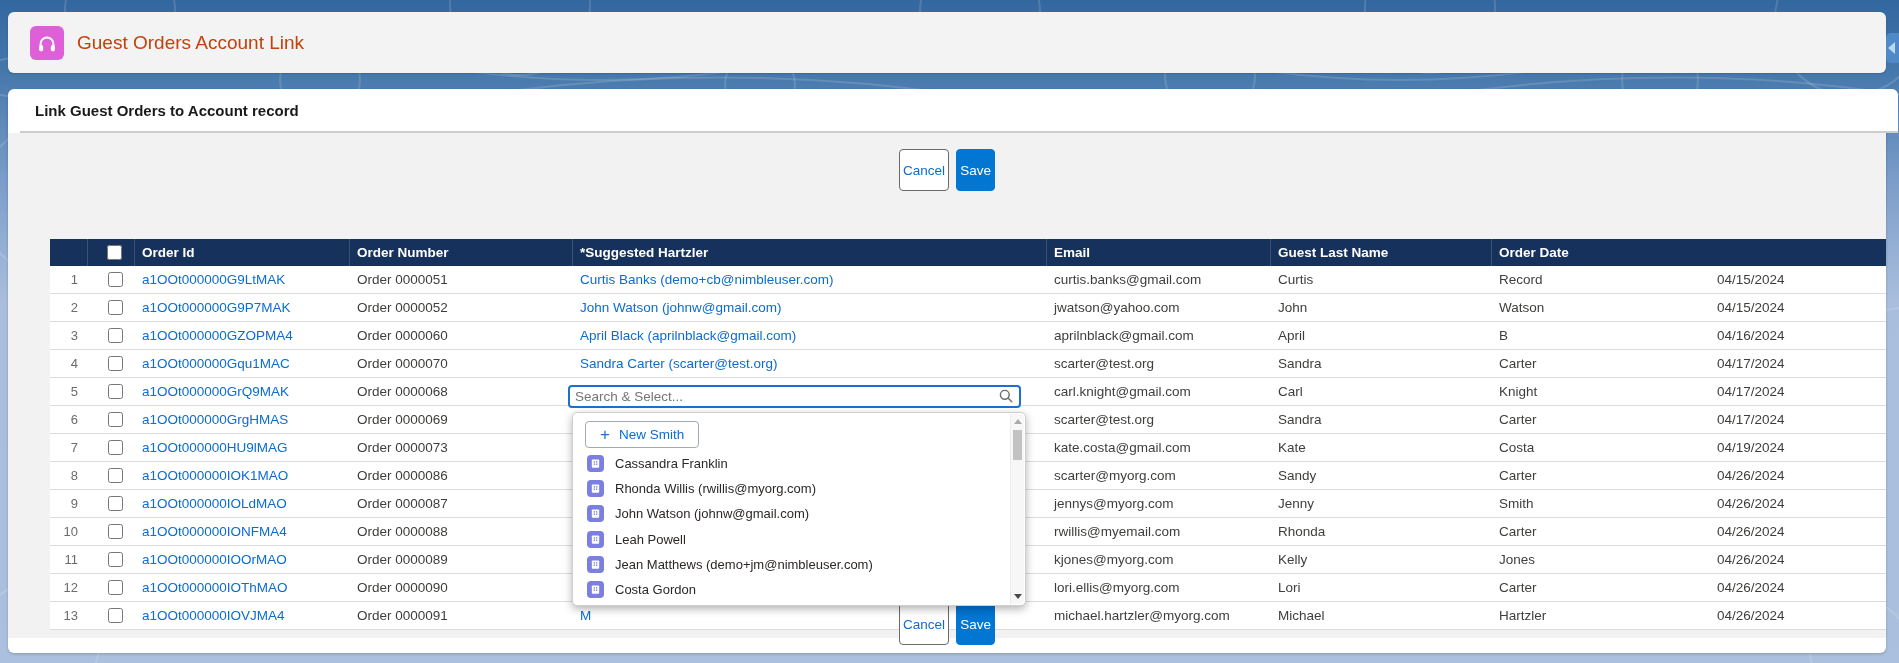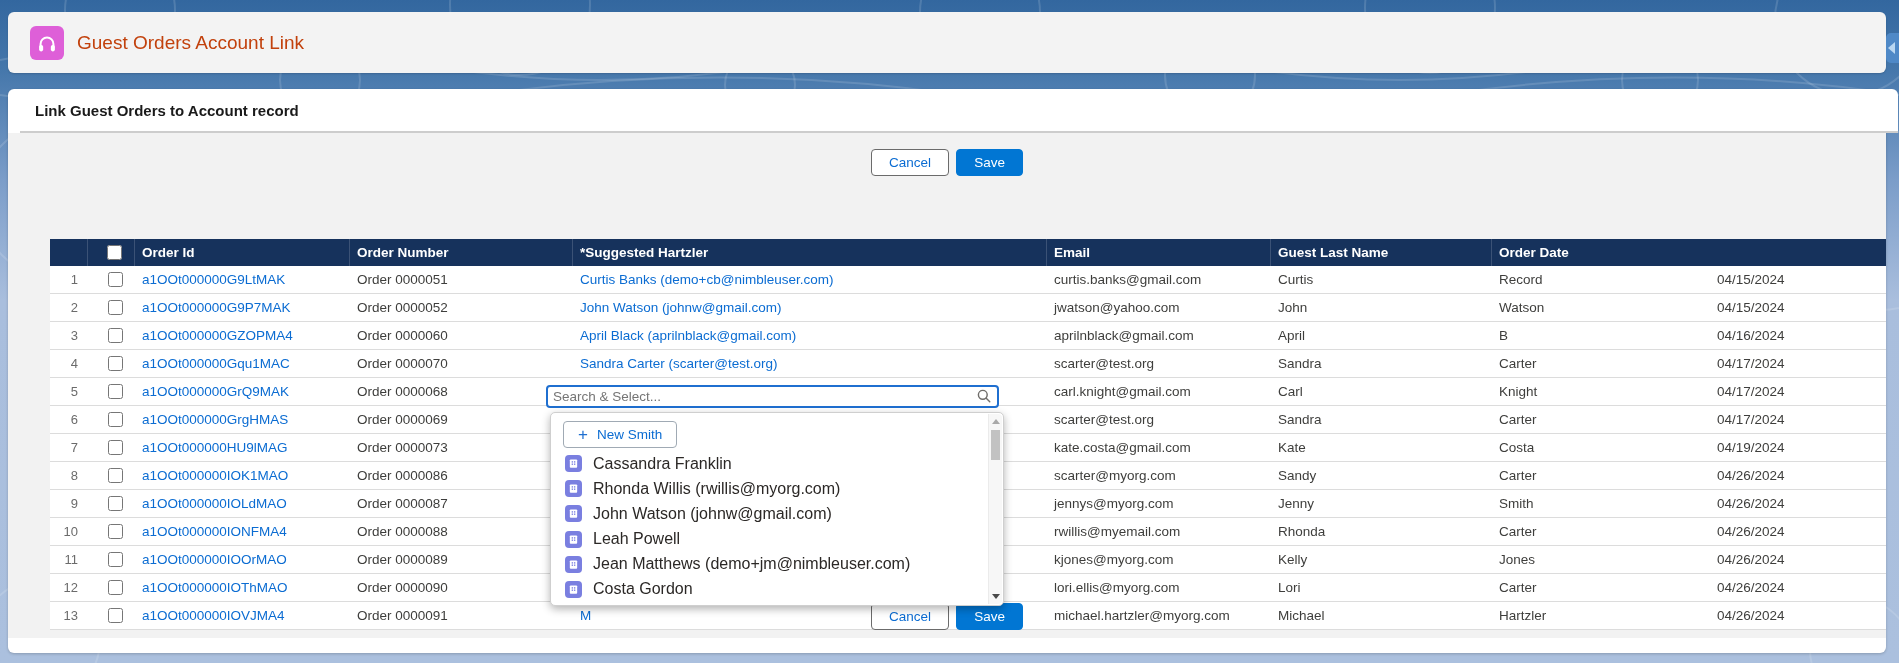--- a/index.html
+++ b/index.html
@@ -39,21 +39,21 @@
     border-bottom:2px solid #cdcdcd; display:flex; align-items:center; padding-left:15px;
     font-size:15px; font-weight:700; color:#1a1a1a; background:#fff; border-radius:6px 6px 0 0;margin-left:12px;
   }
   .panel-body {
     position:absolute; left:0; top:44px; width:100%; height:505px; background:#f2f2f2;
   }
   .btn-row { position:absolute; left:0; right:0; display:flex; justify-content:center; gap:7px; }
   .btn-row.top { top:16px; }
   .btn-row.bottom { top:470px; }
   .btn {
-    height:27px; padding:0 17px; border-radius:4px; font-size:13.5px;
+    height:42px; padding:0 3px; border-radius:4px; font-size:13.5px;
     display:flex; align-items:center; cursor:pointer; font-family:"Liberation Sans",sans-serif;
   }
   .btn-cancel { background:#fff; border:1px solid #6b6b6b; color:#0b6cd2; }
   .btn-save { background:#0176d3; border:1px solid #0176d3; color:#fff; }
 
   
   .orders-table { position:absolute; left:2px; top:106px; width:1876px; }
   .t-row {
     display:grid;
     grid-template-columns:38px 47px 215px 223px 474px 224px 221px 218px 216px;
@@ -69,42 +69,42 @@
   .c-num { text-align:right; padding-right:10px; color:#6b6b6b; font-size:13px; }
   .c-check { display:flex; justify-content:center; align-items:center; }
   .c-check input { width:15px; height:15px; accent-color:#0176d3; }
   a.id-link { color:#0b6cd2; text-decoration:none; cursor:pointer; }
   a.sug-link {
     color:#0b6cd2; cursor:pointer;
     text-decoration:underline dotted; text-decoration-thickness:1px; text-underline-offset:3px;
   }
 
   
-  .lookup { position:absolute; left:546px; top:385px; z-index:10; }
+  .lookup { position:absolute; left:568px; top:385px; z-index:10; }
   .lk-input-wrap { position:relative; width:453px; height:23px; }
   .lk-input {
     width:453px; height:23px; border:2px solid #1f6fd0; border-radius:4px;
     padding:0 26px 0 5px; font-size:13.5px; color:#3e3e3c; outline:none;
     font-family:"Liberation Sans",sans-serif; background:#fff;
   }
   .lk-input::placeholder { color:#757575; }
   .lk-search-icon { position:absolute; right:7px; top:3px; }
   .lk-panel {
     position:absolute; left:4px; top:27px; width:454px; height:194px;
     background:#fff; border:1px solid #cfcfcf; border-radius:5px;
     box-shadow:0 3px 8px rgba(0,0,0,.3);
   }
   .lk-new {
     position:absolute; left:12px; top:8px; height:27px; padding:0 14px;
     border:1px solid #a0aab4; border-radius:4px; background:#fff;
     display:flex; align-items:center; gap:9px; color:#0b6cd2; font-size:13.5px; cursor:pointer;
   }
   .lk-plus { font-size:17px; line-height:17px; color:#1f6fd0; }
   .lk-options { position:absolute; left:0; top:38px; right:18px; bottom:3px; display:flex; flex-direction:column; }
-  .lk-option { height:26.4px; display:flex; align-items:center; gap:11px; padding-left:14px; font-size:16px; color:#2b2826; cursor:pointer; }
+  .lk-option { height:26.4px; display:flex; align-items:center; gap:11px; padding-left:14px; font-size:13px; color:#2b2826; cursor:pointer; }
   .opt-icon { width:17px; height:17px; border-radius:4px; background:#7a7fe0; display:flex; align-items:center; justify-content:center; flex:0 0 17px; }
   .lk-scroll { position:absolute; top:1px; right:1px; bottom:1px; width:14px; background:#f7f7f7; border-left:1px solid #ebebeb; border-radius:0 4px 4px 0; }
   .lk-arrow-up { position:absolute; top:5px; left:3px; width:0; height:0; border-left:4px solid transparent; border-right:4px solid transparent; border-bottom:5px solid #a9a9a9; }
   .lk-thumb { position:absolute; top:16px; left:2px; width:9px; height:30px; background:#c2c2c2; }
   .lk-arrow-down { position:absolute; bottom:5px; left:3px; width:0; height:0; border-left:4px solid transparent; border-right:4px solid transparent; border-top:5px solid #4a4a4a; }
 </style>
 </head>
 <body>
 
 <div class="page">

